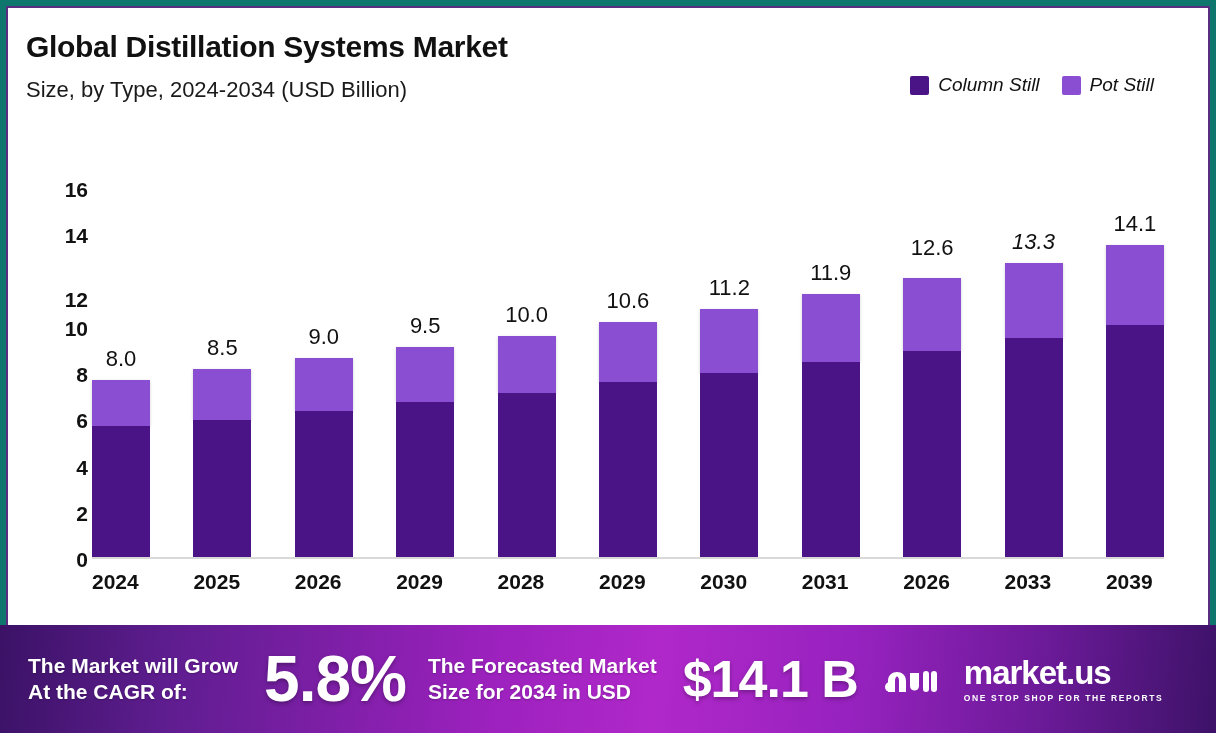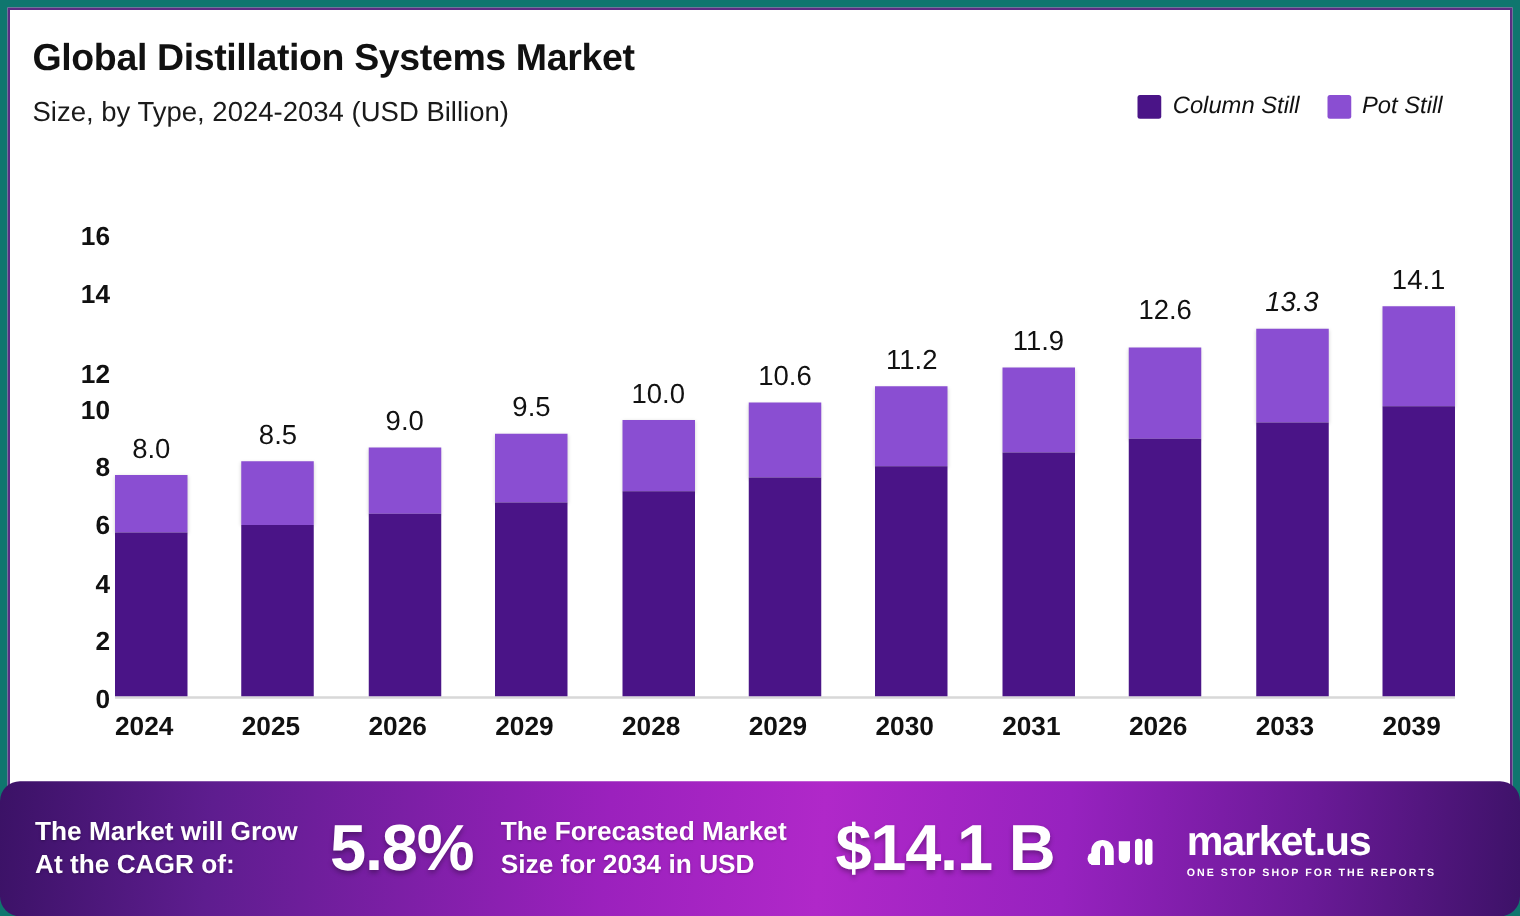--- a/index.html
+++ b/index.html
@@ -90,34 +90,33 @@
   }
 
   
   .banner {
     position:absolute;
     left:0; bottom:0; width:1216px; height:108px;
     background:linear-gradient(95deg,#3b1266 0%,#5e1d8f 14%,#9b21bd 40%,#b028c9 54%,#9722bf 70%,#6a1a97 86%,#3d1268 100%);
     display:flex; align-items:center;
     padding:0 18px 0 28px;
     overflow:hidden;
-    border-radius:16px;
   }
   .banner-block { display:flex; align-items:center; }
   .banner-caption {
     color:#ffffff; font-size:21px; font-weight:bold;
     line-height:1.26; white-space:nowrap;
     text-shadow:0 1px 2px rgba(0,0,0,0.25);
   }
   .banner-figure {
     color:#ffffff; font-weight:bold; white-space:nowrap;
     text-shadow:0 2px 4px rgba(0,0,0,0.3);
   }
-  .cagr-value { font-size:52px; margin:0 22px 0 26px; letter-spacing:-1px; }
-  .size-value { font-size:52px; margin:0 18px 0 39px; letter-spacing:-1px; }
+  .cagr-value { font-size:64px; margin:0 22px 0 26px; letter-spacing:-1px; }
+  .size-value { font-size:52px; margin:0 18px 0 26px; letter-spacing:-1px; }
 
   .logo { display:flex; align-items:center; gap:26px; margin-left:6px; }
   .logo-mark { width:56px; height:40px; }
   .logo-text-wrap { display:flex; flex-direction:column; }
   .logo-word {
     color:#ffffff; font-size:33px; font-weight:bold;
     letter-spacing:-1px; line-height:1;
   }
   .logo-tag {
     color:#ffffff; font-size:8.5px; font-weight:bold;

